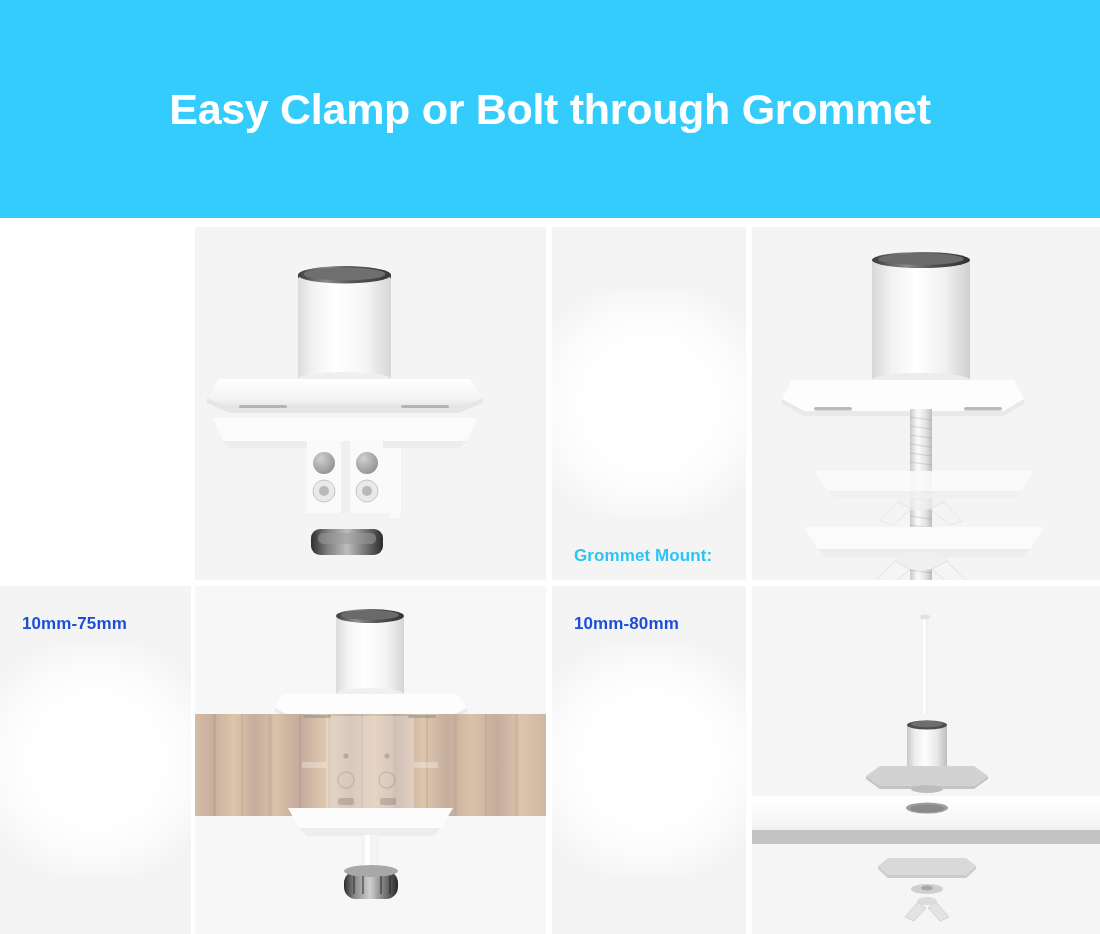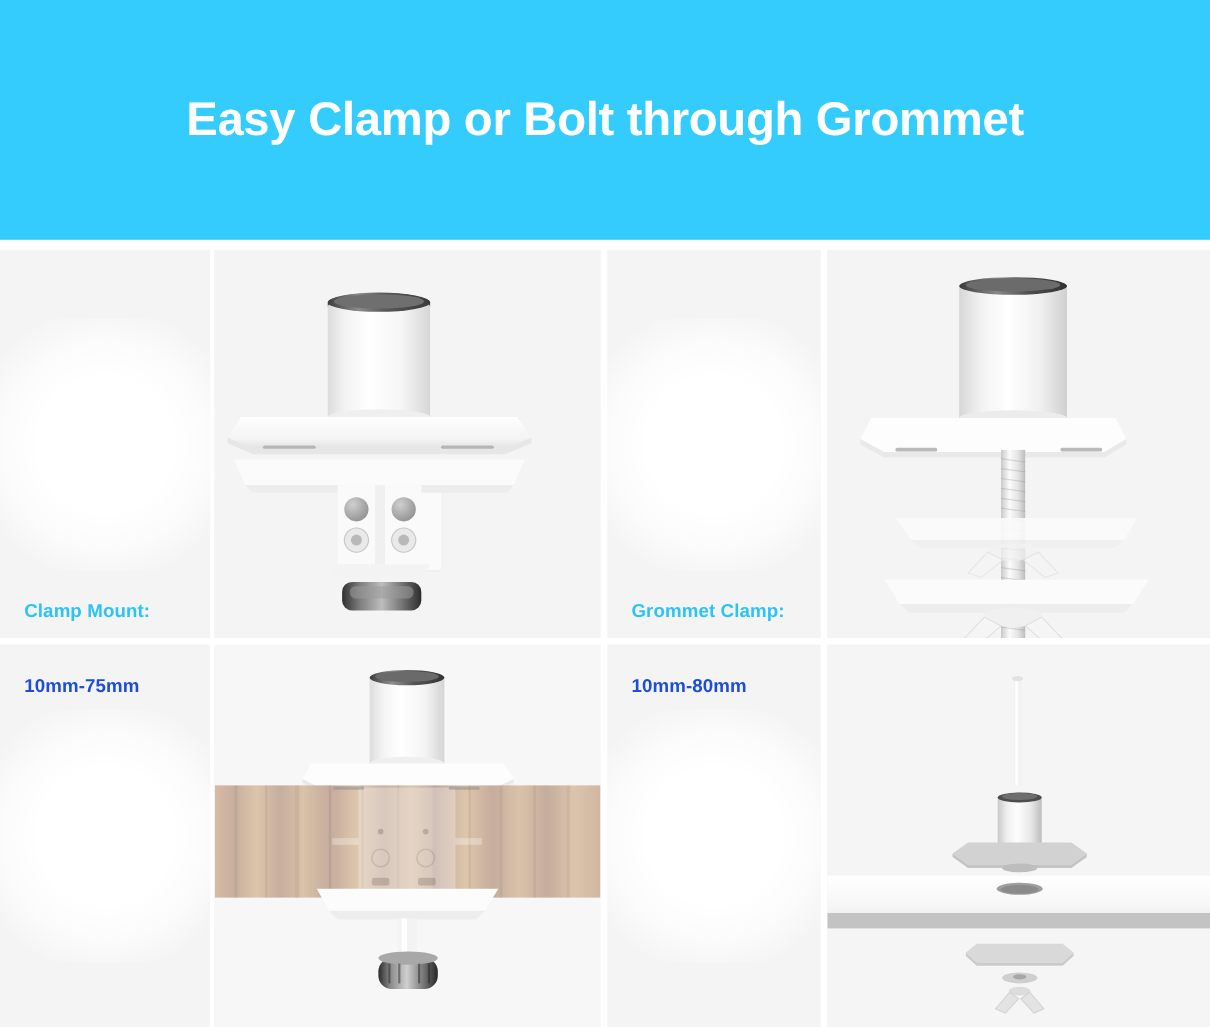--- a/index.html
+++ b/index.html
@@ -69,24 +69,20 @@
 <body>
 
 <div class="page">
 
   <div class="banner">
     <div class="banner-title">Easy Clamp or Bolt through Grommet</div>
   </div>
 
   <div class="grid">
 
-    <div class="panel p-label-top">
-      <div class="glow"></div>
-      <div class="label-cap">Clamp Mount:</div>
-    </div>
     <div class="panel p-label-bottom">
       <div class="glow"></div>
       <div class="label-val">10mm-75mm</div>
     </div>
 
     <div class="panel p-img-tl">
       <svg class="shot" viewBox="0 0 351 353" width="351" height="353">
         <defs>
           <linearGradient id="cylA" x1="0" y1="0" x2="1" y2="0">
             <stop offset="0" stop-color="#dcdcdc"></stop>
@@ -249,21 +245,21 @@
           <rect x="158" y="290" width="2" height="18" fill="#1f1f1f"></rect>
           <rect x="167" y="290" width="2" height="18" fill="#1f1f1f"></rect>
           <rect x="185" y="290" width="2" height="18" fill="#1f1f1f"></rect>
           <rect x="194" y="290" width="2" height="18" fill="#1f1f1f"></rect>
         </g>
       </svg>
     </div>
 
     <div class="panel p-label2-top">
       <div class="glow"></div>
-      <div class="label-cap">Grommet Clamp:</div>
+      <div class="label-cap">Grommet Mount:</div>
     </div>
     <div class="panel p-label2-bot">
       <div class="glow"></div>
       <div class="label-val">10mm-80mm</div>
     </div>
 
     <div class="panel p-img-tr">
       <svg class="shot" viewBox="0 0 348 353" width="348" height="353">
         <defs>
           <linearGradient id="cylC" x1="0" y1="0" x2="1" y2="0">

